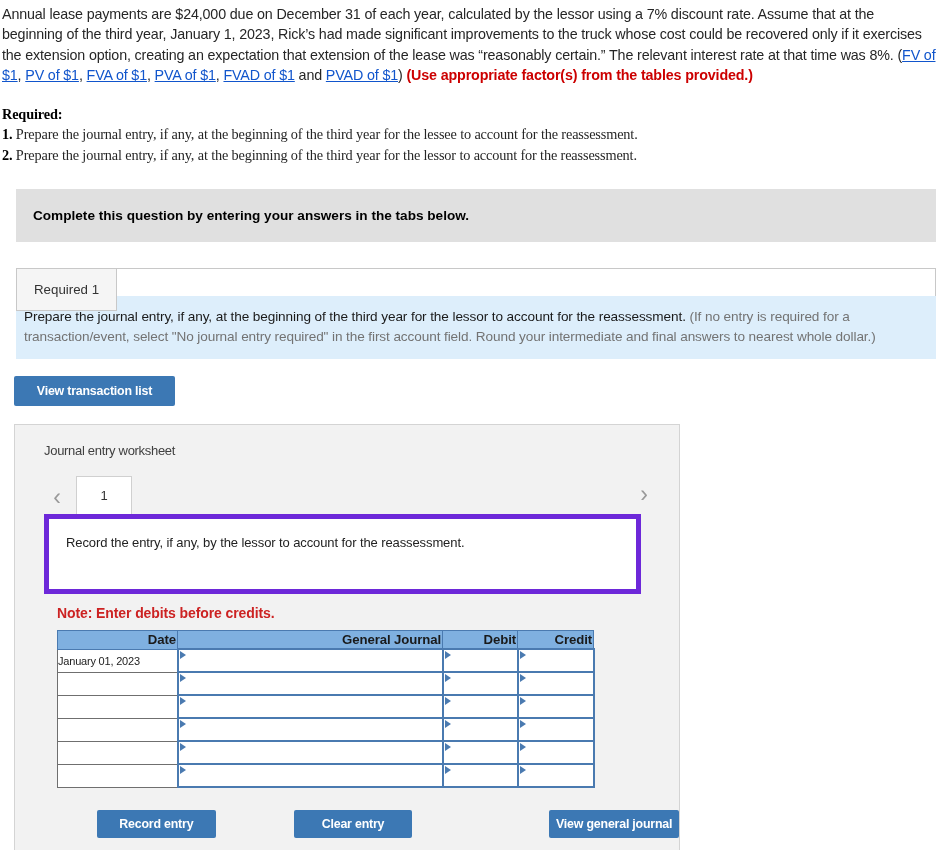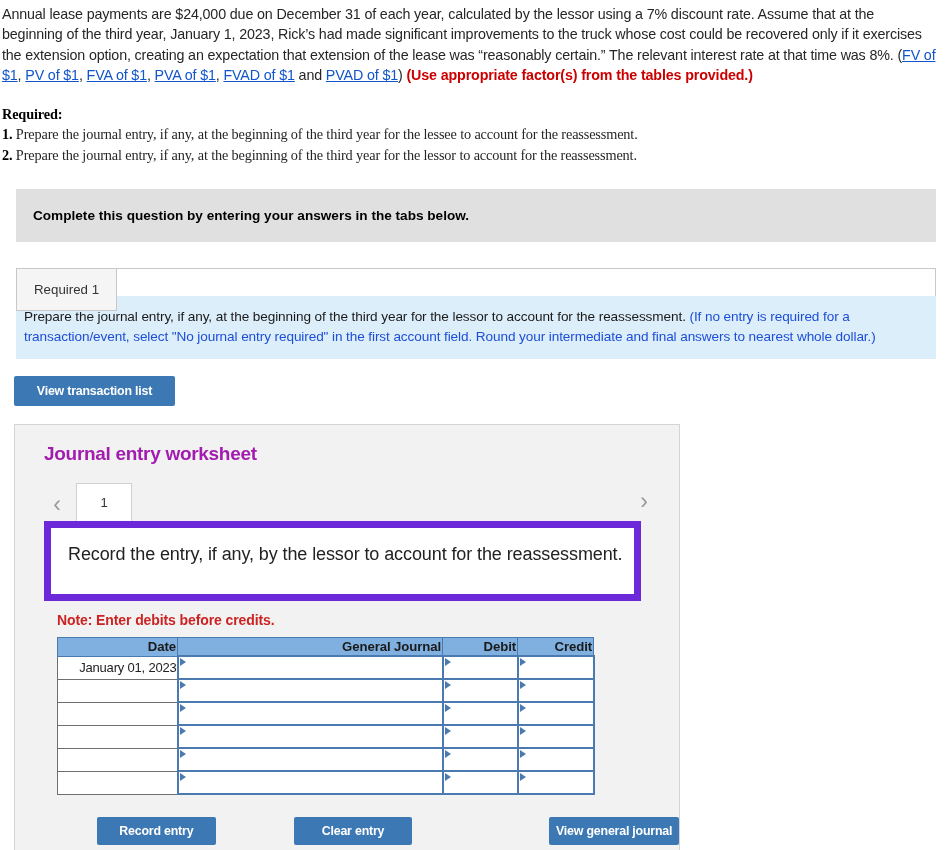--- a/index.html
+++ b/index.html
@@ -103,21 +103,21 @@
   
   .blue-banner {
     margin: 0 16px 0 16px;
     background: #ddeefb;
     padding: 11px 16px 13px 8px;
     font-size: 13.6px;
     line-height: 19.5px;
     color: #1a1a1a;
     letter-spacing: -0.1px;
   }
-  .blue-banner .hint { color: #1d4ed8; }
+  .blue-banner .hint { color: #737373; }
 
   
   .btn {
     background: #3c78b4;
     color: #ffffff;
     border: none;
     font-family: "Liberation Sans", sans-serif;
     font-weight: bold;
     font-size: 12.4px;
     letter-spacing: -0.2px;
@@ -138,23 +138,23 @@
     margin: 18px 0 0 14px;
     width: 666px;
     background: #f2f2f2;
     border: 1px solid #d4d4d4;
     border-bottom: none;
     height: 437px;
     padding: 0 0 0 0;
     position: relative;
   }
   .ws-title {
-    font-size: 19px;
-    font-weight: bold;
-    color: #a21caf;
+    font-size: 13px;
+    font-weight: normal;
+    color: #404040;
     padding: 18px 0 0 29px;
     letter-spacing: -0.3px;
   }
 
   
   .ws-nav {
     margin-top: 16px;
     height: 40px;
     position: relative;
     padding: 0 0 0 29px;
@@ -191,22 +191,22 @@
     margin-left: 6px;
     cursor: pointer;
   }
 
   
   .ws-desc {
     margin: 0 0 0 29px;
     width: 597px;
     height: 80px;
     background: #ffffff;
-    border: 7px solid #6d28d9;
-    font-size: 18px;
+    border: 5px solid #6d28d9;
+    font-size: 13px;
     color: #222;
     padding: 16px 10px 0 17px;
     letter-spacing: -0.1px;
   }
 
   .ws-note {
     margin: 11px 0 0 42px;
     font-size: 14px;
     color: #cc2222;
     font-weight: bold;
@@ -231,23 +231,23 @@
     letter-spacing: -0.1px;
   }
   .jtable td {
     height: 23px;
     padding: 0;
     vertical-align: middle;
   }
   .cell-date {
     border: 1px solid #6f6f6f;
     background: #ffffff;
-    font-size: 13px;
+    font-size: 11px;
     color: #222;
-    text-align: right;
+    text-align: left;
     letter-spacing: -0.2px;
   }
   .cell-input {
     border: 2px solid #4a7ab0;
     background: #ffffff;
     position: relative;
   }
   .cell-input .marker {
     position: absolute;
     left: 1px;

